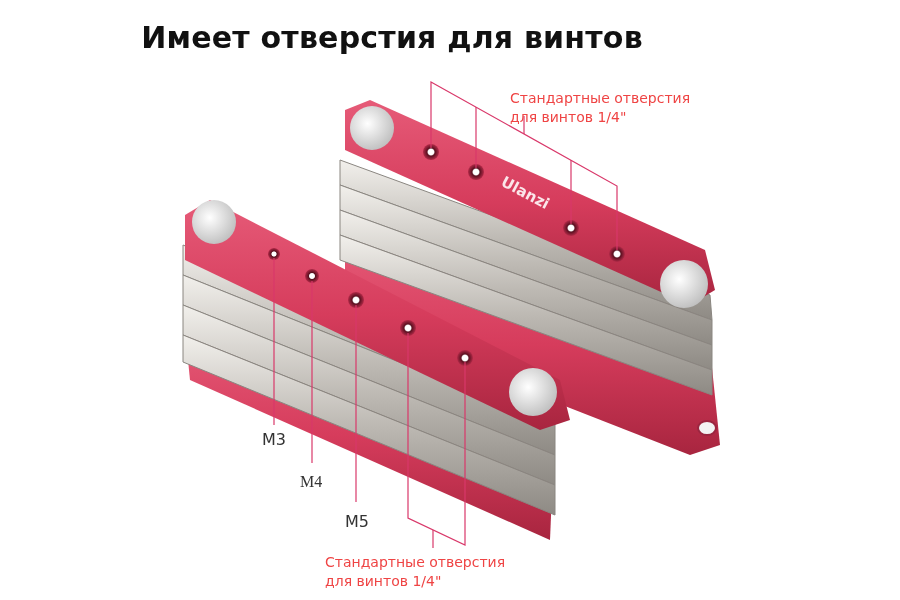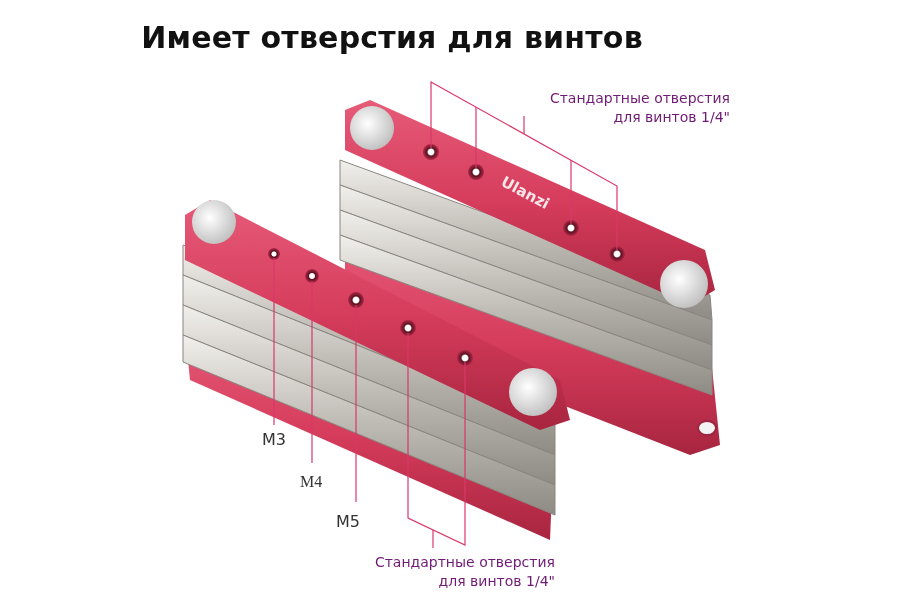--- a/index.html
+++ b/index.html
@@ -1,25 +1,25 @@
 <!DOCTYPE html>
 <html><head>
 <meta charset="utf-8">
 <style>
   html,body{margin:0;padding:0;}
   body{width:900px;height:600px;overflow:hidden;background:#ffffff;font-family:"DejaVu Sans","Liberation Sans",sans-serif;position:relative;}
   .title{position:absolute;left:0;top:20px;width:784px;text-align:center;font-size:30px;font-weight:bold;color:#111;letter-spacing:0.2px;}
   .stage{position:absolute;left:0;top:0;width:900px;height:600px;}
-  .label{position:absolute;font-size:14px;color:#701a75;text-align:right;line-height:19px;}
+  .label{position:absolute;font-size:14px;color:#ef4444;text-align:left;line-height:19px;}
   .lbl-top{left:510px;top:89px;width:220px;}
   .lbl-bottom{left:325px;top:553px;width:230px;}
   .lbl-m{font-size:16px;color:#333;position:absolute;text-align:right;}
   .m3{left:262px;top:430px;}
   .m4{left:300px;top:473px;font-family:Liberation Serif, serif;}
-  .m5{left:336px;top:512px;}
+  .m5{left:345px;top:512px;}
 </style>
 </head>
 <body>
 
 <div class="title">Имеет отверстия для винтов</div>
 
 <svg class="stage" viewBox="0 0 900 600" xmlns="http://www.w3.org/2000/svg">
   <defs>
     <linearGradient id="red" x1="0" y1="0" x2="0" y2="1">
       <stop offset="0" stop-color="#e65b78"></stop>

